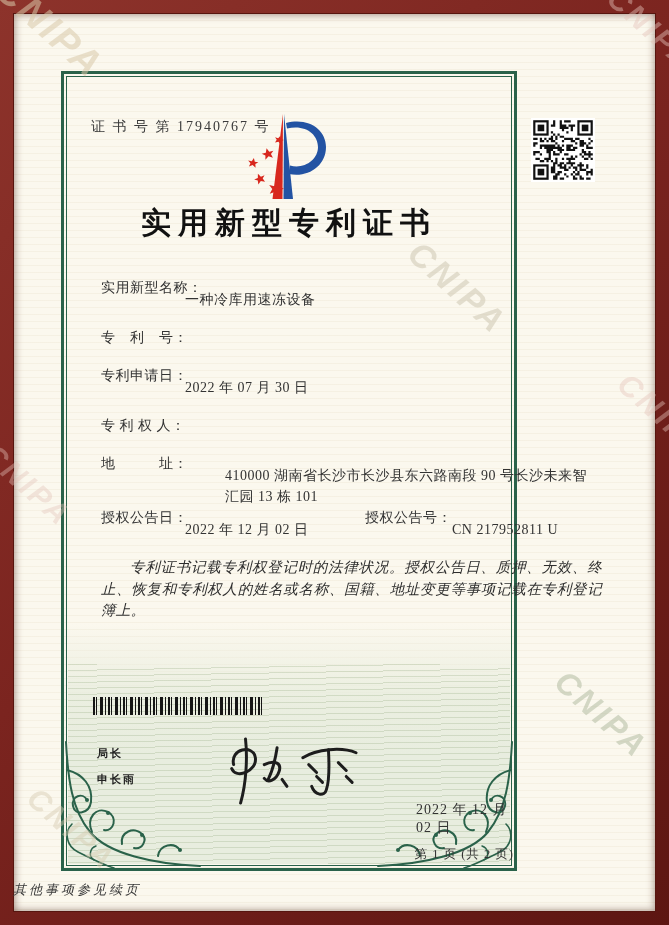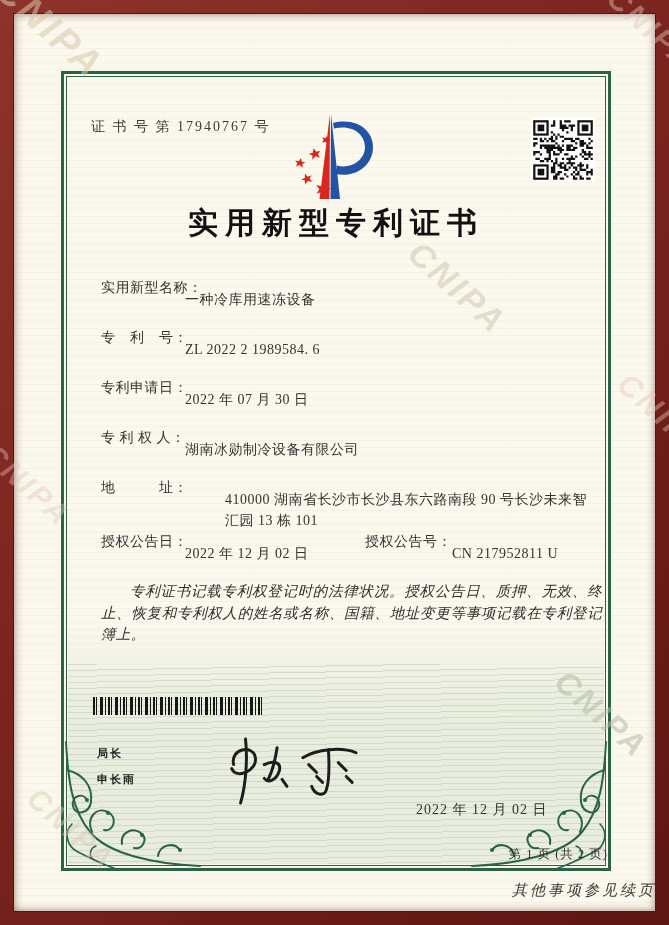--- a/index.html
+++ b/index.html
@@ -8,21 +8,21 @@
           background:linear-gradient(135deg,#8d332b 0%,#7b241f 45%,#5d1612 100%); }
   
   .paper { position:absolute; inset:13px; background:#fbf8ee;
            background-image:repeating-linear-gradient(180deg, rgba(225,214,188,.22) 0 1px, rgba(0,0,0,0) 1px 7px);
            box-shadow: inset 0 0 0 1px #57150f, inset 3px 3px 7px rgba(70,25,18,.35), inset -3px -3px 7px rgba(70,25,18,.3); }
   
   .wm { position:absolute; font-family:"Liberation Sans","DejaVu Sans",sans-serif;
         font-weight:bold; font-style:italic; letter-spacing:3px; transform:rotate(42deg);
         pointer-events:none; z-index:5; user-select:none; }
   
-  .bbox { position:absolute; left:48px; top:58px; width:550px; height:800px;
+  .bbox { position:absolute; left:48px; top:58px; width:456px; height:800px;
           border:3px solid #2a624a; z-index:2; }
   .bbox-inner { position:absolute; inset:2px; border:1px solid #2a624a; }
   .tint { position:absolute; left:4px; right:4px; bottom:4px; height:240px;
           background:linear-gradient(180deg, rgba(232,237,222,0) 0%, rgba(232,237,222,.85) 30%, #e8eddf 55%); }
   .waves { position:absolute; left:0; right:0; bottom:0; height:200px;
            background:repeating-linear-gradient(179deg, rgba(150,172,130,.30) 0 1px, rgba(0,0,0,0) 1px 6px); }
   
   .cert-no { position:absolute; left:27px; top:44px; font-size:14px; letter-spacing:2px; color:#3b3b3b; z-index:6; }
   .qr { position:absolute; left:467px; top:44px; width:64px; height:64px; z-index:6; background:#fff; }
   .logo { position:absolute; left:50%; top:39px; width:92px; height:90px; margin-left:-50px; z-index:6; }
@@ -43,21 +43,21 @@
              background:repeating-linear-gradient(90deg,#161616 0 2px,rgba(0,0,0,0) 2px 3px,#161616 3px 4px,rgba(0,0,0,0) 4px 7px,#161616 7px 10px,rgba(0,0,0,0) 10px 12px,#161616 12px 13px,rgba(0,0,0,0) 13px 15px); }
   .signer { position:absolute; left:33px; top:672px; z-index:6;
             font-family:"Liberation Sans","DejaVu Sans",sans-serif; font-size:11px; font-weight:bold; color:#222; }
   .signer div { margin-bottom:11px; letter-spacing:2px; }
   .signature { position:absolute; left:142px; top:660px; width:158px; height:76px; z-index:6; }
   .sign-date { position:absolute; left:352px; top:727px; font-size:14px; color:#333; letter-spacing:1px; z-index:6; }
   .page-info { position:absolute; left:0; right:0; top:772px; text-align:right; font-size:12.5px; color:#333; z-index:6; letter-spacing:1px; }
   .flourish { position:absolute; width:140px; height:130px; bottom:-2px; z-index:4; }
   .flourish.bl { left:-2px; }
   .flourish.br { right:-2px; transform:scaleX(-1); }
-  .footer-note { position:absolute; left:15px; right:0; top:868px; text-align:right; font-size:15px;
+  .footer-note { position:absolute; left:0; right:0; top:868px; text-align:left; font-size:13px;
                  font-style:italic; letter-spacing:3px; color:#3a3a3a; z-index:6; }
 </style>
 </head>
 <body>
 
 <div class="page">
 
   <span class="wm" style="left:-16px; top:6px;  font-size:38px; color:rgba(216,200,170,.55);">CNIPA</span>
   <span class="wm" style="left:598px; top:12px; font-size:30px; color:rgba(228,196,186,.45);">CNIPA</span>
   <span class="wm" style="left:398px; top:268px; font-size:34px; color:rgba(205,198,178,.55);">CNIPA</span>
@@ -141,29 +141,27 @@
 
       <div class="title">实用新型专利证书</div>
 
       <div class="fields">
         <div class="row">
           <span class="lab">实用新型名称：</span>
           <span class="val">一种冷库用速冻设备</span>
         </div>
         <div class="row">
           <span class="lab">专　利　号：</span>
-          <span class="val">ZL 2022 2 1989584. 6</span>
         </div>
         <div class="row">
           <span class="lab">专利申请日：</span>
           <span class="val">2022 年 07 月 30 日</span>
         </div>
         <div class="row">
           <span class="lab">专 利 权 人：</span>
-          <span class="val">湖南冰勋制冷设备有限公司</span>
         </div>
         <div class="row row-address">
           <span class="lab">地　　　址：</span>
           <span class="val">410000 湖南省长沙市长沙县东六路南段 90 号长沙未来智汇园 13 栋 101</span>
         </div>
         <div class="row">
           <span class="lab">授权公告日：</span>
           <span class="val" style="width:150px;">2022 年 12 月 02 日</span>
           <span class="pair2">
             <span class="lab2">授权公告号：</span>

